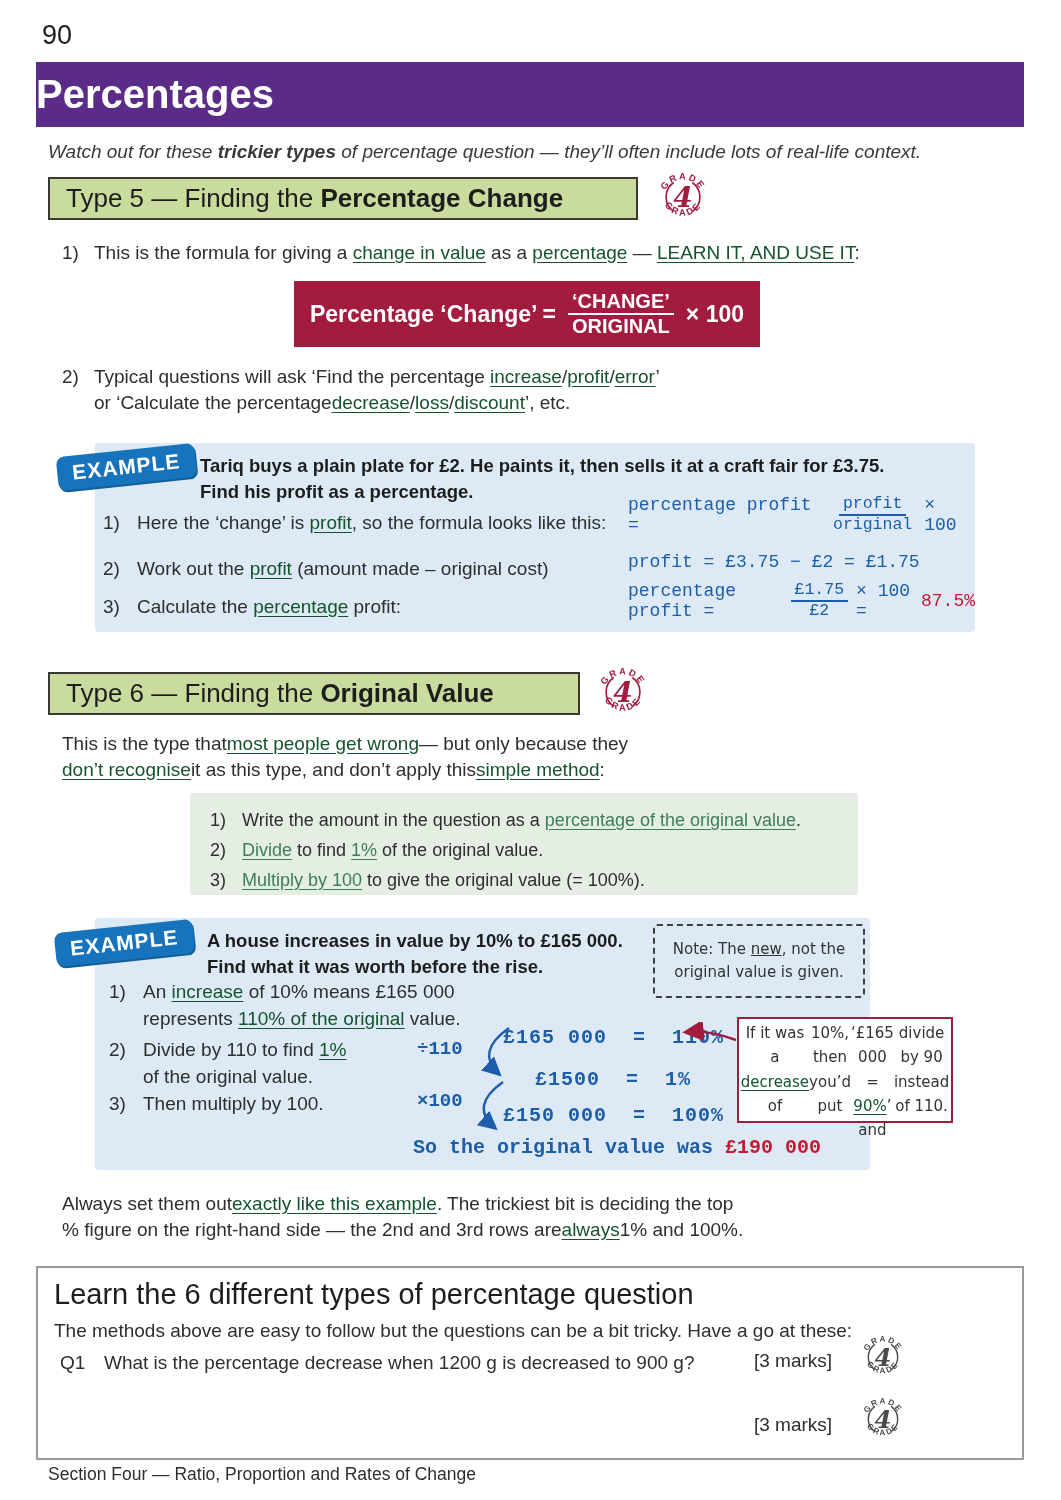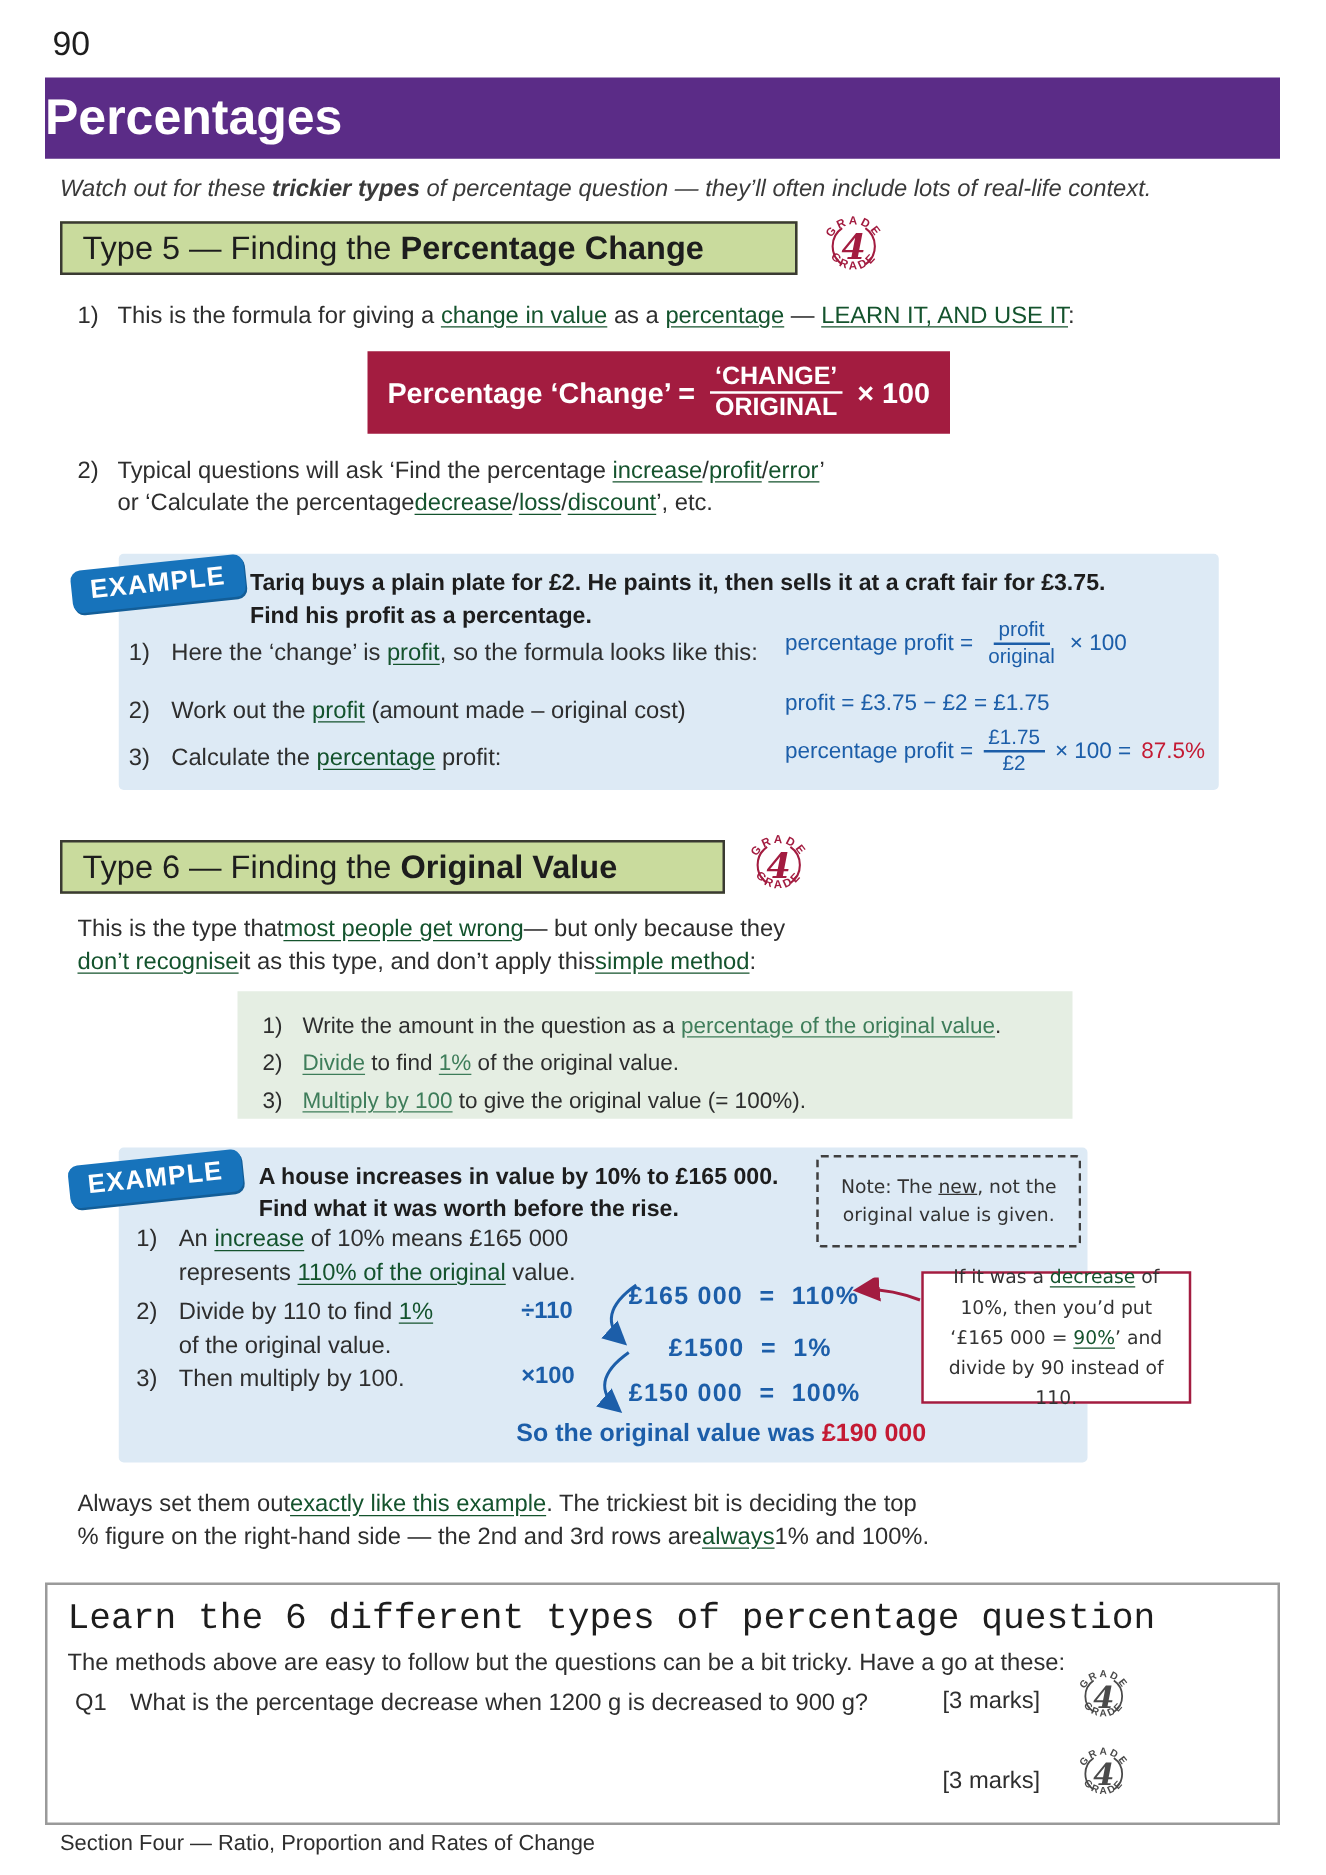--- a/index.html
+++ b/index.html
@@ -47,41 +47,41 @@
 
   
   .exbox{background:#ddeaf5;border-radius:4px;}
   #ex1{left:95px;top:443px;width:880px;height:189px;}
   #ex2{left:95px;top:918px;width:775px;height:252px;}
   .extag{position:absolute;background:#1773bb;color:#ffffff;font-weight:700;font-size:21px;
          letter-spacing:1px;padding:5px 15px;border-radius:8px;transform:rotate(-6deg);box-shadow:1px 2px 0 #135e98;}
   .statement{position:absolute;font-weight:700;font-size:18.5px;line-height:26px;color:#1d1d1d;}
   .estep{position:absolute;display:flex;font-size:19px;line-height:27px;}
   .estep .pnum{width:34px;}
-  .hw{font-family:Liberation Sans, sans-serif;color:#1c5ea9;justify-content:flex-end;}
+  .hw{font-family:Liberation Mono, monospace;color:#1c5ea9;justify-content:flex-end;}
   .hwrow{position:absolute;display:flex;align-items:center;gap:8px;font-size:18px;}
   .hwrow .frac{font-size:16.5px;}
   .eqline{position:absolute;font-size:20px;letter-spacing:1px;white-space:pre;font-weight:700;}
   #conclusion{position:absolute;left:318px;top:218px;font-size:20px;font-weight:700;}
 
   
   #notebox{position:absolute;left:558px;top:6px;width:208px;height:70px;border:2px dashed #3f3f3f;border-radius:4px;
            font-family:"DejaVu Sans",sans-serif;font-size:15px;color:#333;text-align:center;line-height:1.55;
            display:flex;flex-direction:column;justify-content:center;}
   #sidebox{position:absolute;left:642px;top:99px;width:216px;height:106px;background:#ffffff;border:2px solid #a31c40;
            font-family:"DejaVu Sans",sans-serif;font-size:15px;color:#333;text-align:center;line-height:1.62;
-           display:flex;flex-direction:column;justify-content:center;padding:2px 4px;box-sizing:border-box;}
+           display:flex;flex-direction:row;justify-content:center;padding:2px 4px;box-sizing:border-box;}
 
   
   #method{left:190px;top:793px;width:668px;height:102px;background:#e5eee3;padding:12px 0 0 20px;box-sizing:border-box;}
   #method .pline{font-size:18px;line-height:30px;}
 
   
   #practice{left:36px;top:1266px;width:988px;height:194px;border:2px solid #9a9a9a;box-sizing:border-box;background:#fff;}
-  #practice h2{position:absolute;left:16px;top:10px;margin:0;font-size:29px;font-weight:400;color:#1d1d1d;font-family:Liberation Mono, monospace;}
+  #practice h2{position:absolute;left:16px;top:10px;margin:0;font-size:29px;font-weight:400;color:#1d1d1d;}
   #practice .sub{position:absolute;left:16px;top:52px;font-size:19px;}
   .qrow{position:absolute;display:flex;font-size:19px;line-height:26px;}
   .qlabel{width:44px;flex:none;}
   .marks{position:absolute;font-size:19px;}
 
   #footer{left:48px;top:1464px;font-size:17.5px;color:#2e2e2e;}
 </style>
 </head>
 <body>
 

